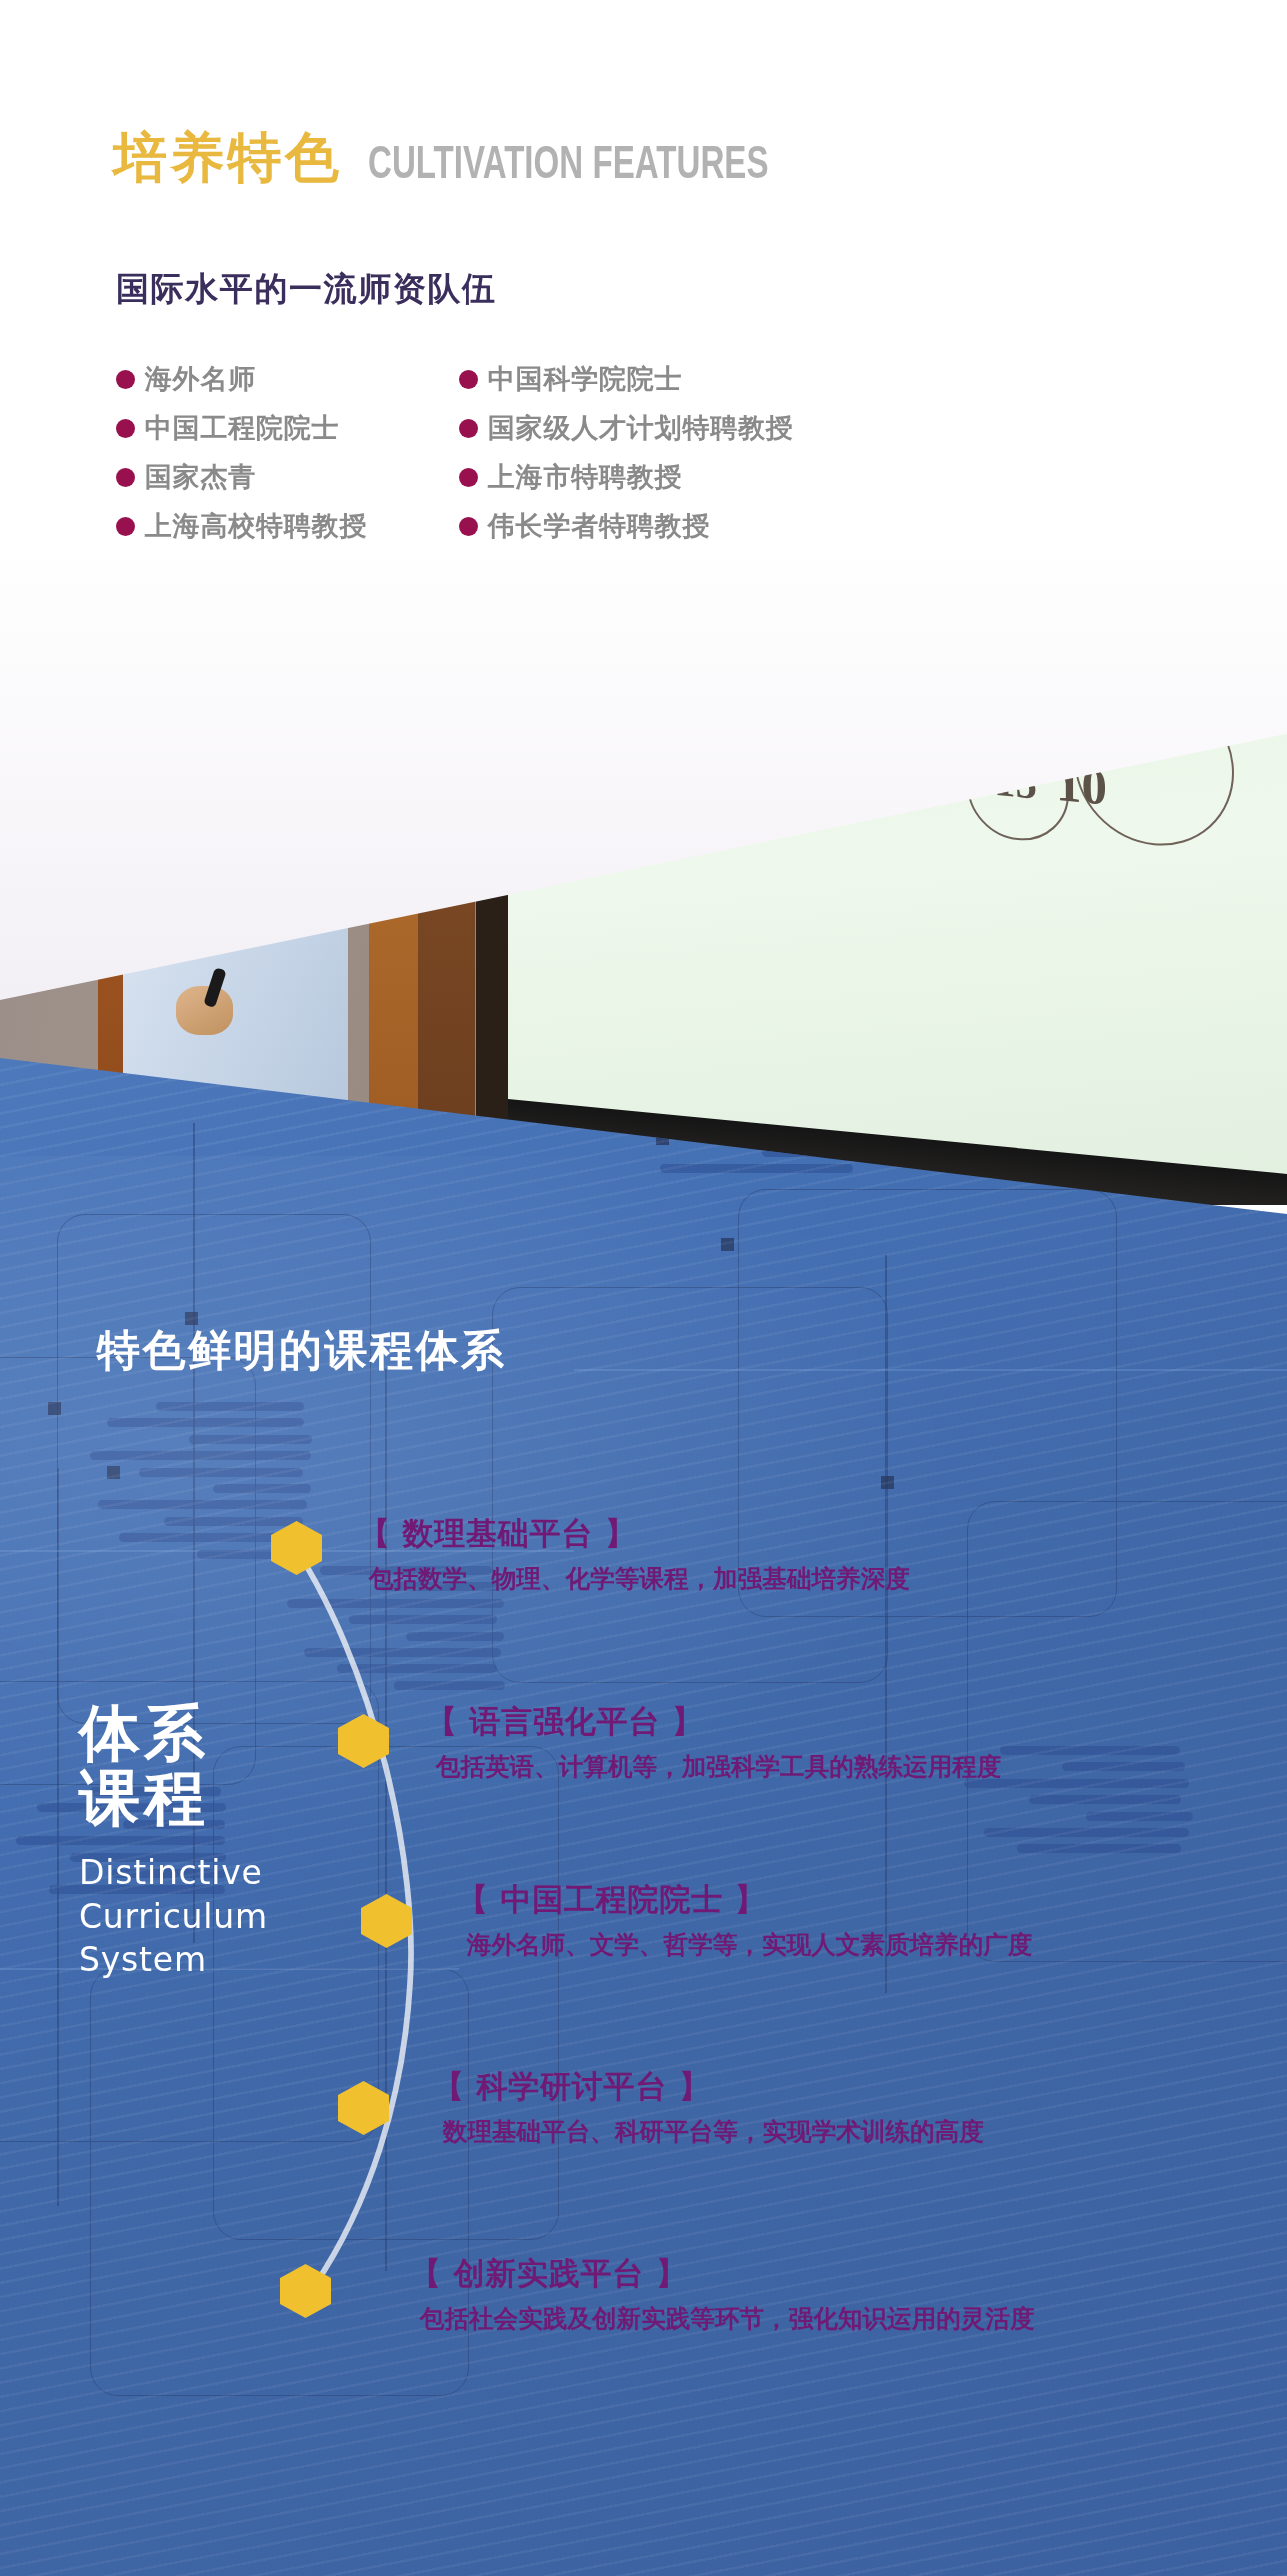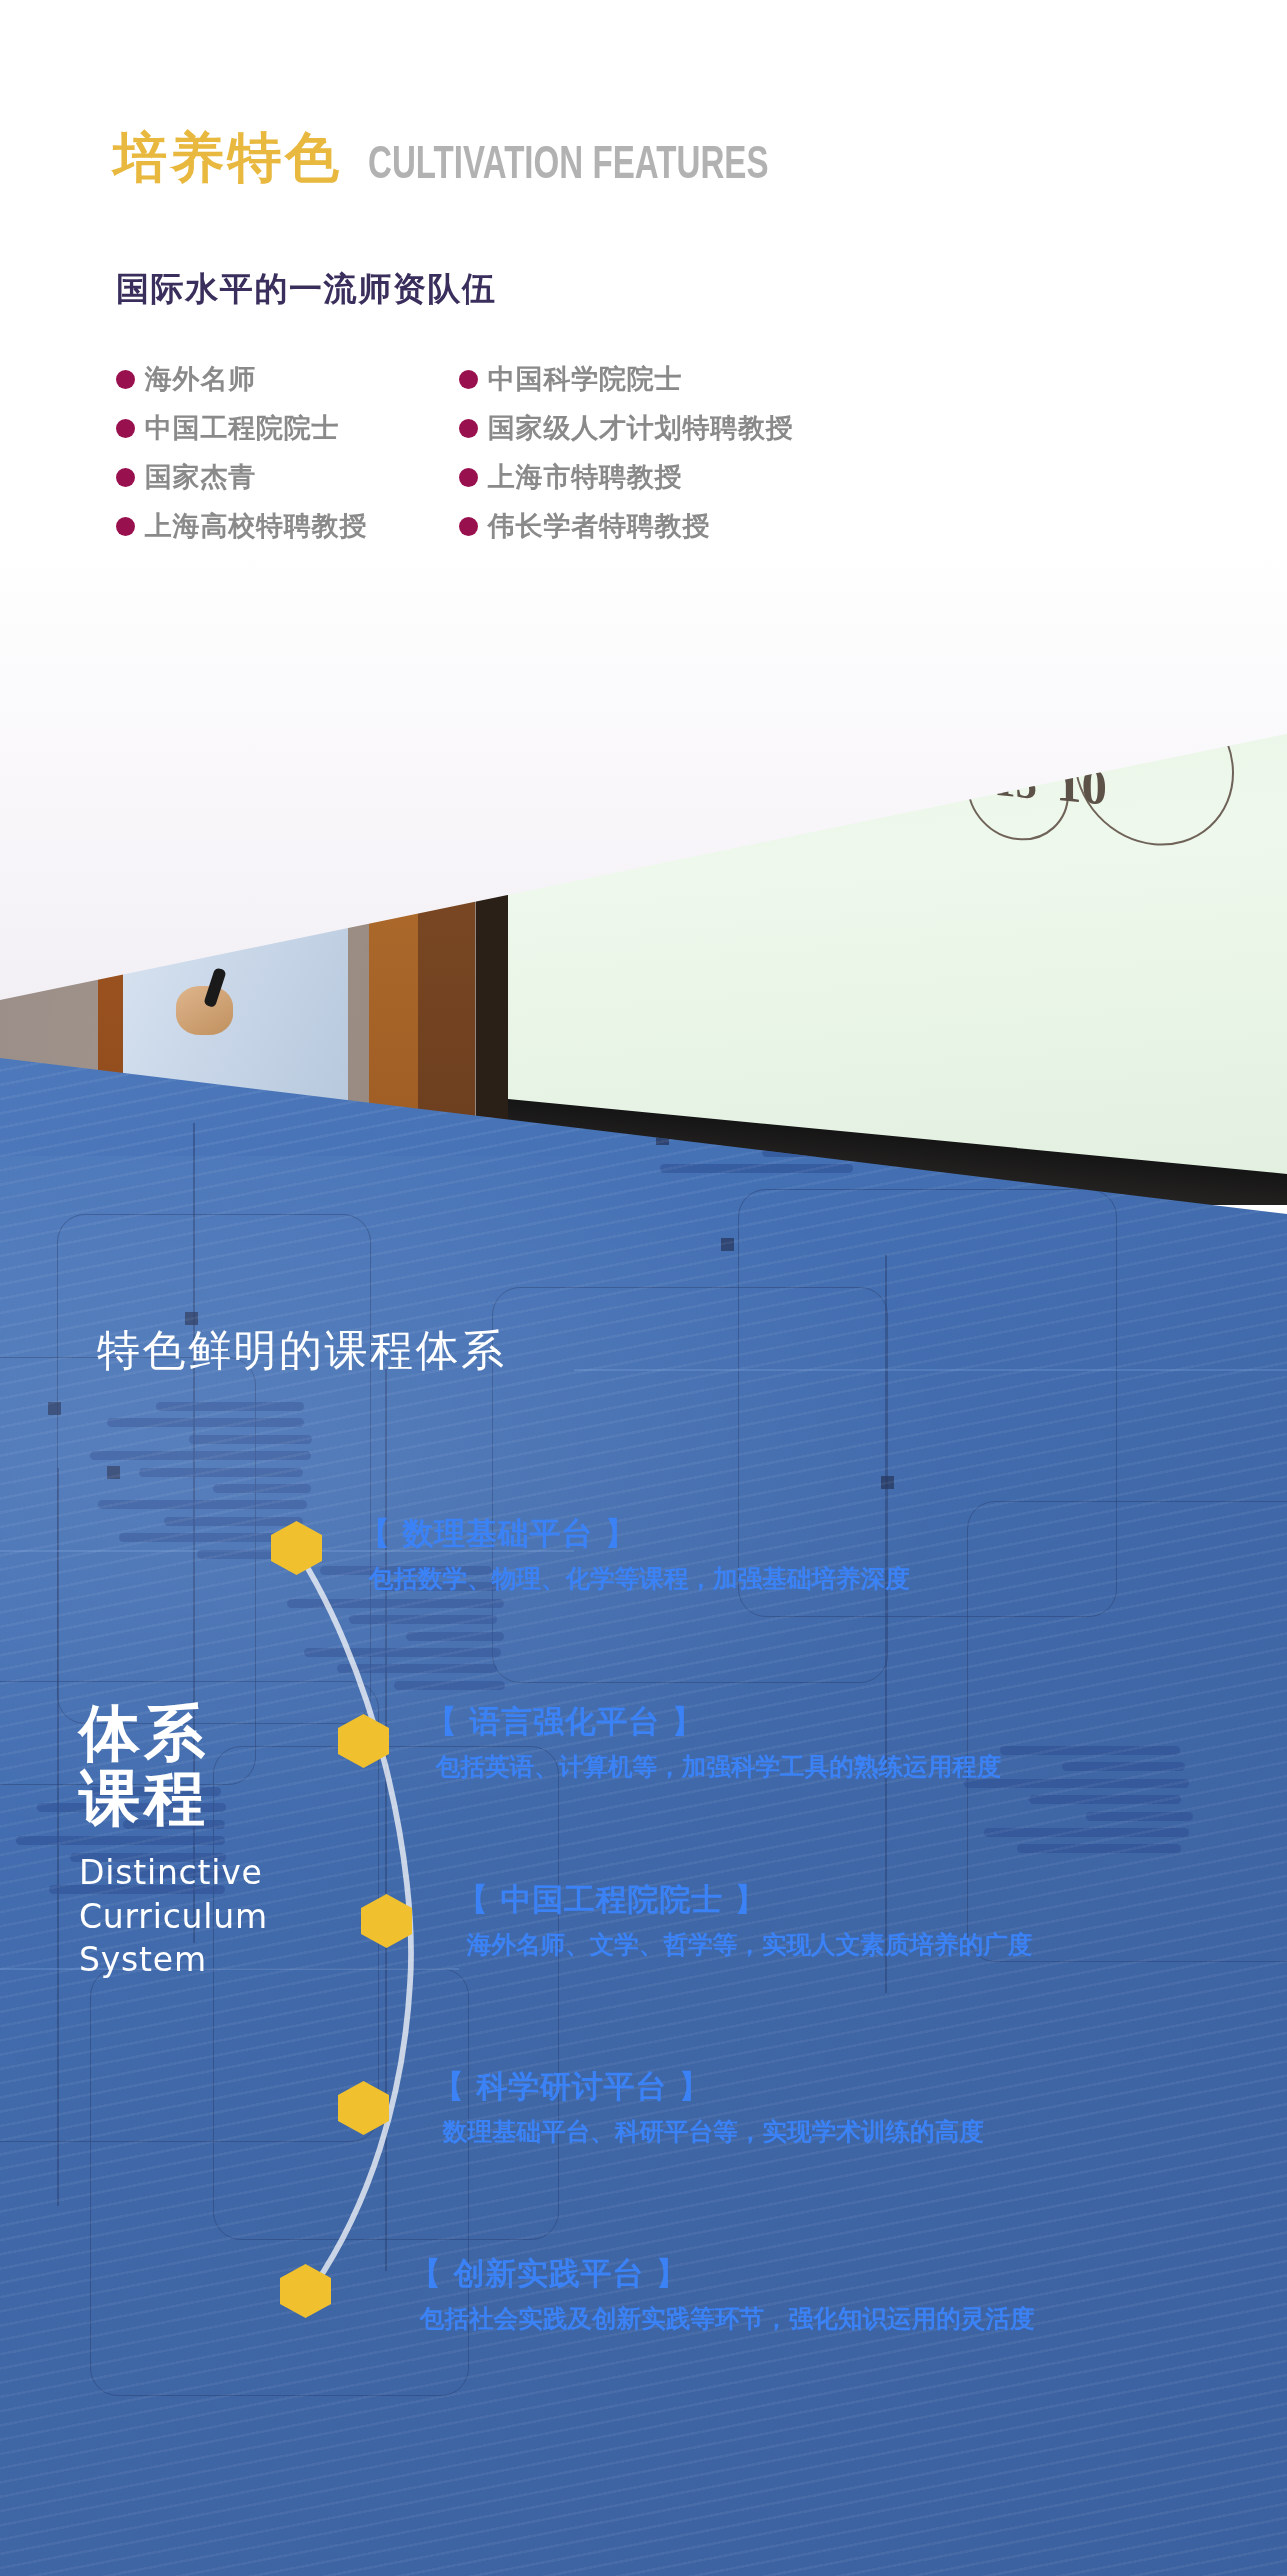--- a/index.html
+++ b/index.html
@@ -149,21 +149,21 @@
   
   .routline{
     position:absolute;border:1.6px solid #2b4377;border-radius:28px;opacity:.55;
   }
   .vline{position:absolute;width:1.6px;background:#2b4377;opacity:.55;}
   .hline{position:absolute;height:1.6px;background:#6f97cf;opacity:.40;}
   .sqdot{position:absolute;width:13px;height:13px;background:#26365c;opacity:.75;}
 
   #blue-heading{
     position:absolute;left:97px;top:1322px;z-index:14;
-    font-size:43px;font-weight:normal;color:#ffffff;letter-spacing:2.5px;
+    font-size:43px;font-weight:bold;color:#ffffff;letter-spacing:2.5px;
     font-family:"DejaVu Sans","Liberation Sans",sans-serif;
   }
 
   
   #side-label{
     position:absolute;left:79px;top:1701px;z-index:14;width:246px;
   }
   #side-cn{
     font-size:61px;font-weight:bold;color:#ffffff;line-height:1.06;
     letter-spacing:4.1px;
@@ -179,21 +179,21 @@
   #arc-svg{position:absolute;left:246px;top:1525px;z-index:11;}
 
   
   .plat{position:absolute;z-index:15;}
   .plat-hex{
     position:absolute;width:51px;height:54px;
     background:#F0C02E;
     clip-path:polygon(50% 0%,100% 26%,100% 74%,50% 100%,0% 74%,0% 26%);
     filter:drop-shadow(0 0 3.3px #ffffff) drop-shadow(0 0 1.6px #ffffff);
   }
-  .plat-txt{position:absolute;color:#3b82f6;}
+  .plat-txt{position:absolute;color:#701a75;}
   .plat-title{
     font-size:31px;font-weight:bold;letter-spacing:0.8px;white-space:nowrap;
     font-family:"DejaVu Sans","Liberation Sans",sans-serif;
   }
   .plat-desc{
     font-size:24.6px;font-weight:bold;line-height:1.36;letter-spacing:0px;
     font-family:"DejaVu Sans","Liberation Sans",sans-serif;
   }
 </style>
 </head>

